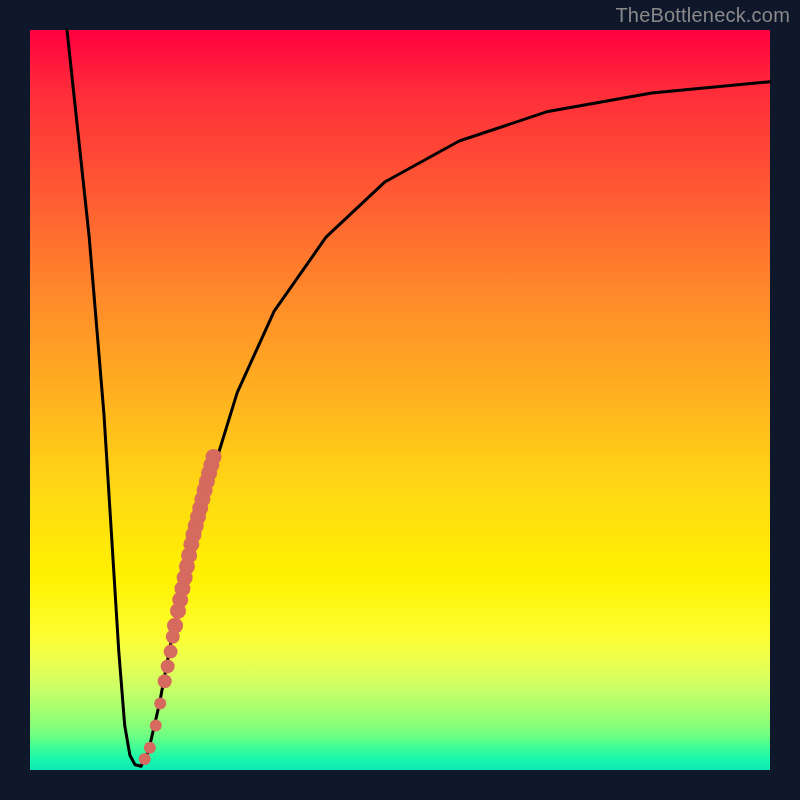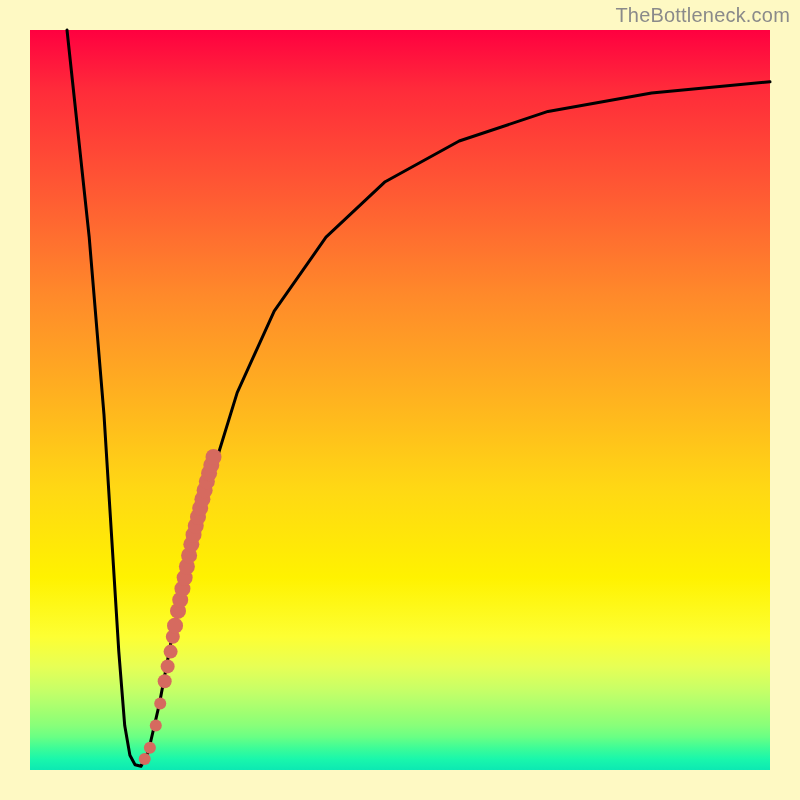--- a/index.html
+++ b/index.html
@@ -8,21 +8,21 @@
     width: 800px;
     height: 800px;
     overflow: hidden;
     background: #000;
     font-family: Arial, Helvetica, sans-serif;
   }
   .frame {
     position: relative;
     width: 800px;
     height: 800px;
-    background: #fef9c3;
+    background: #0f172a;
   }
   .plot {
     position: absolute;
     left: 30px;
     top: 30px;
     width: 740px;
     height: 740px;
     background: linear-gradient(
       to bottom,
       #ff0040 0%,

